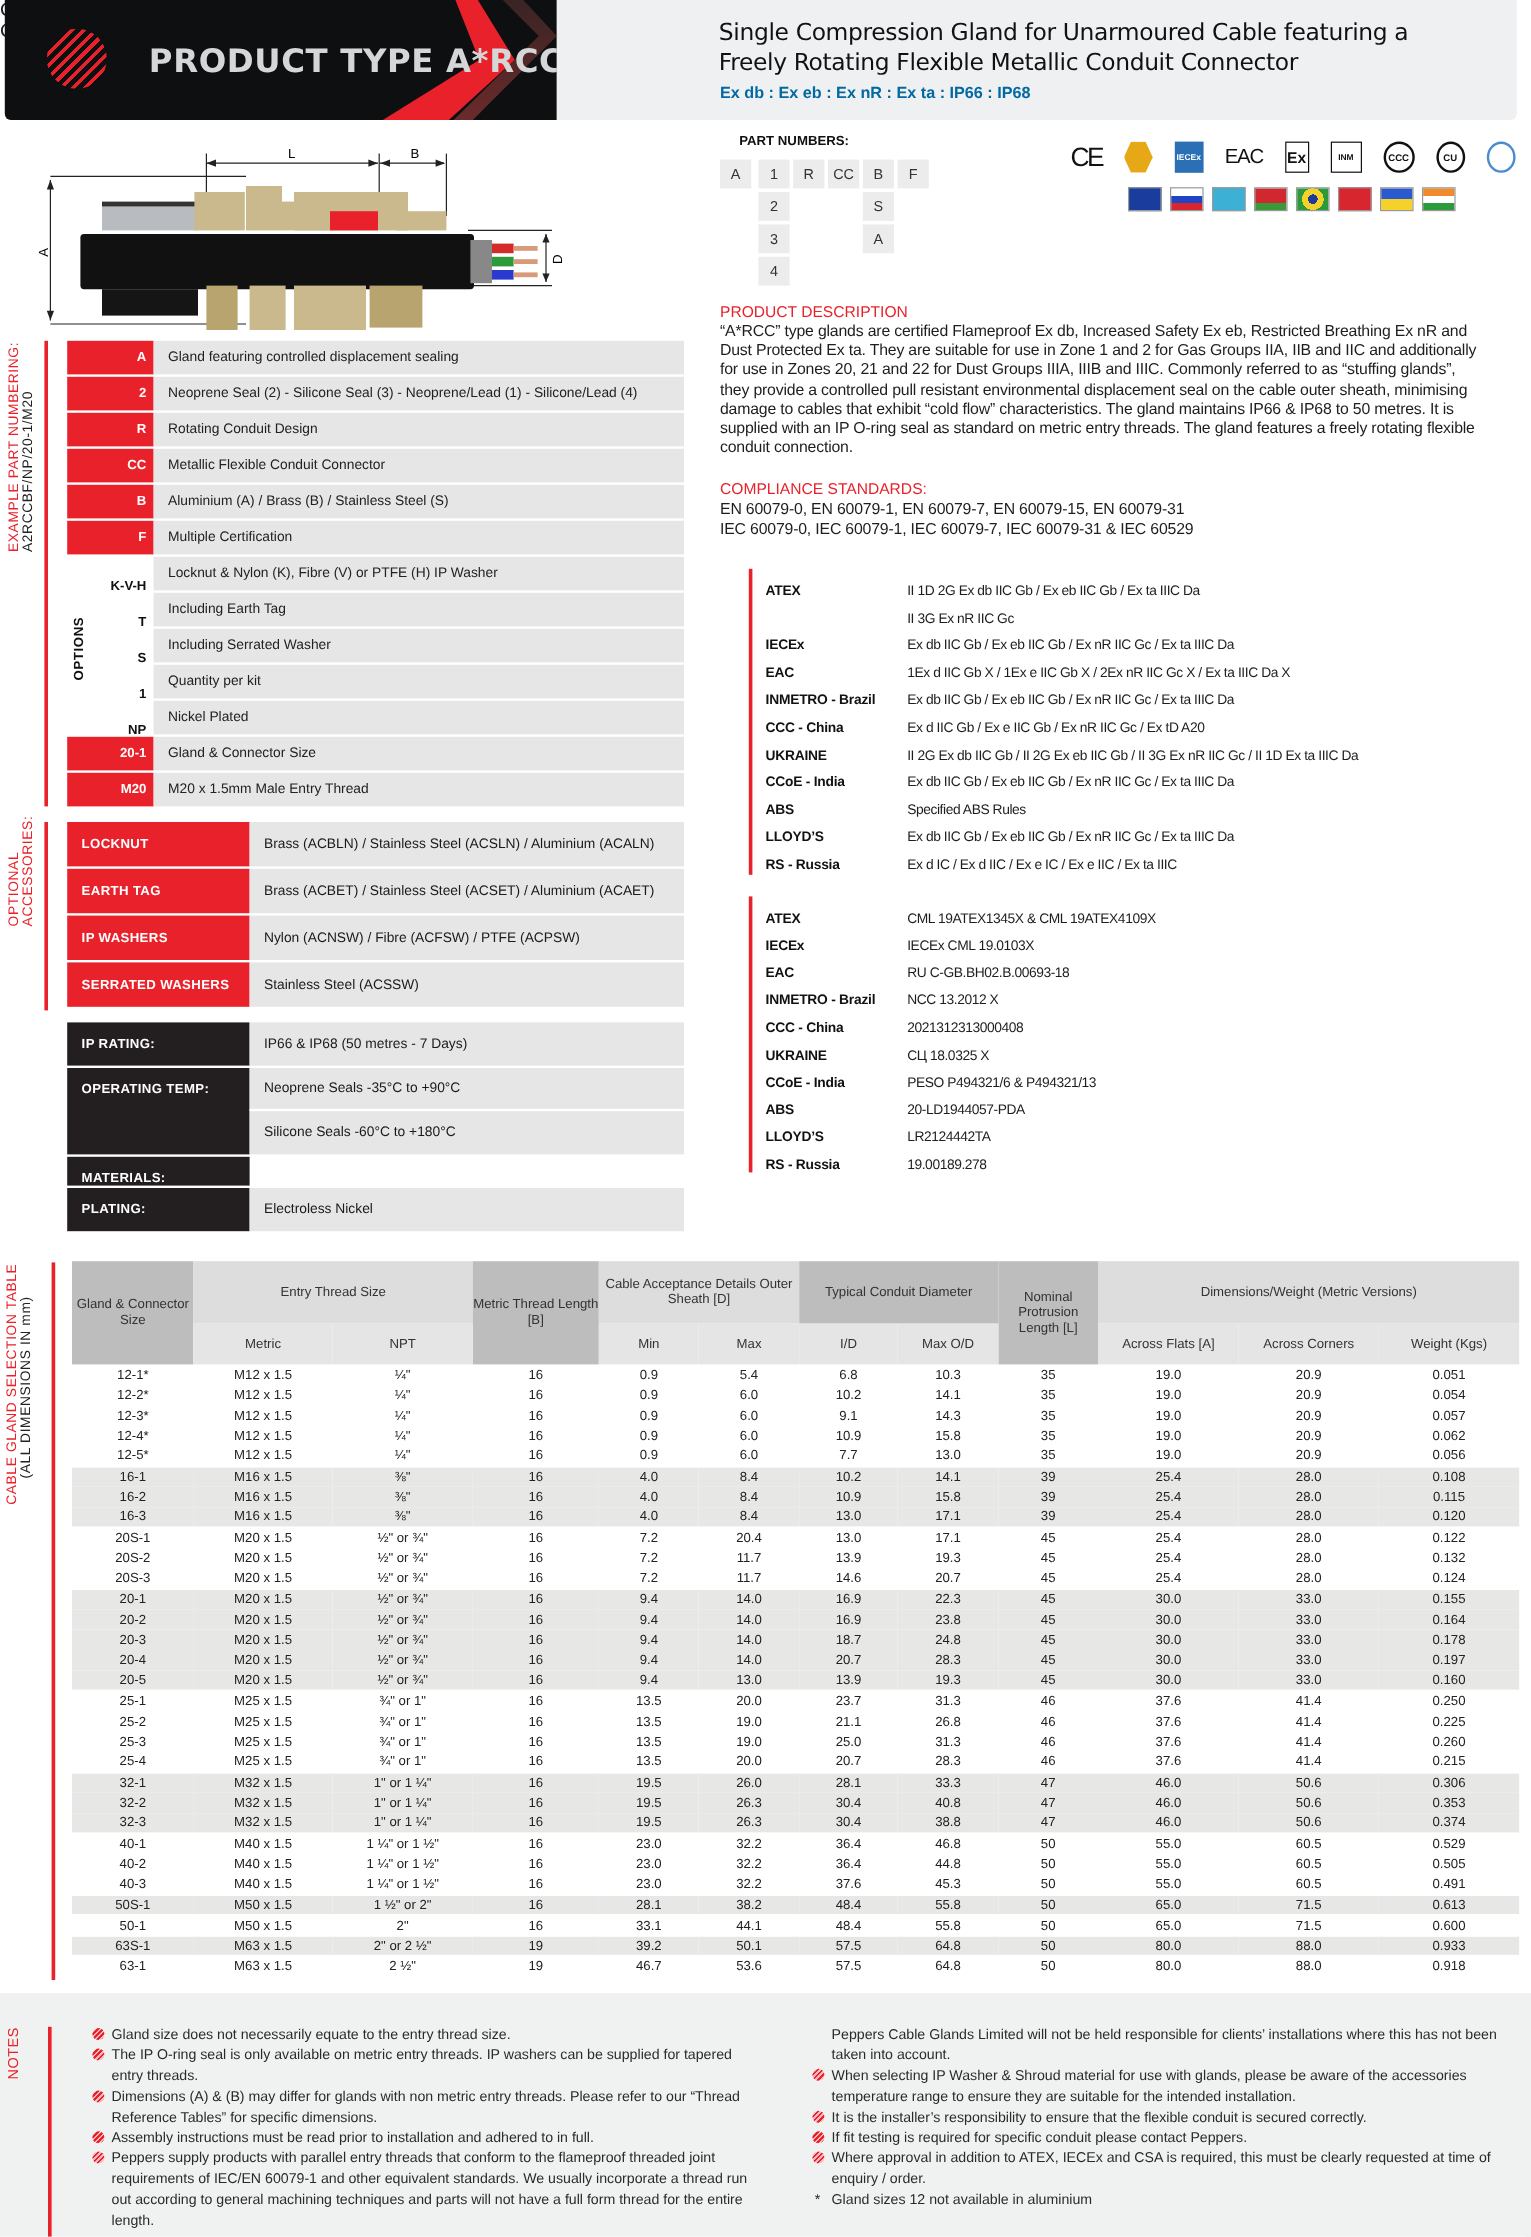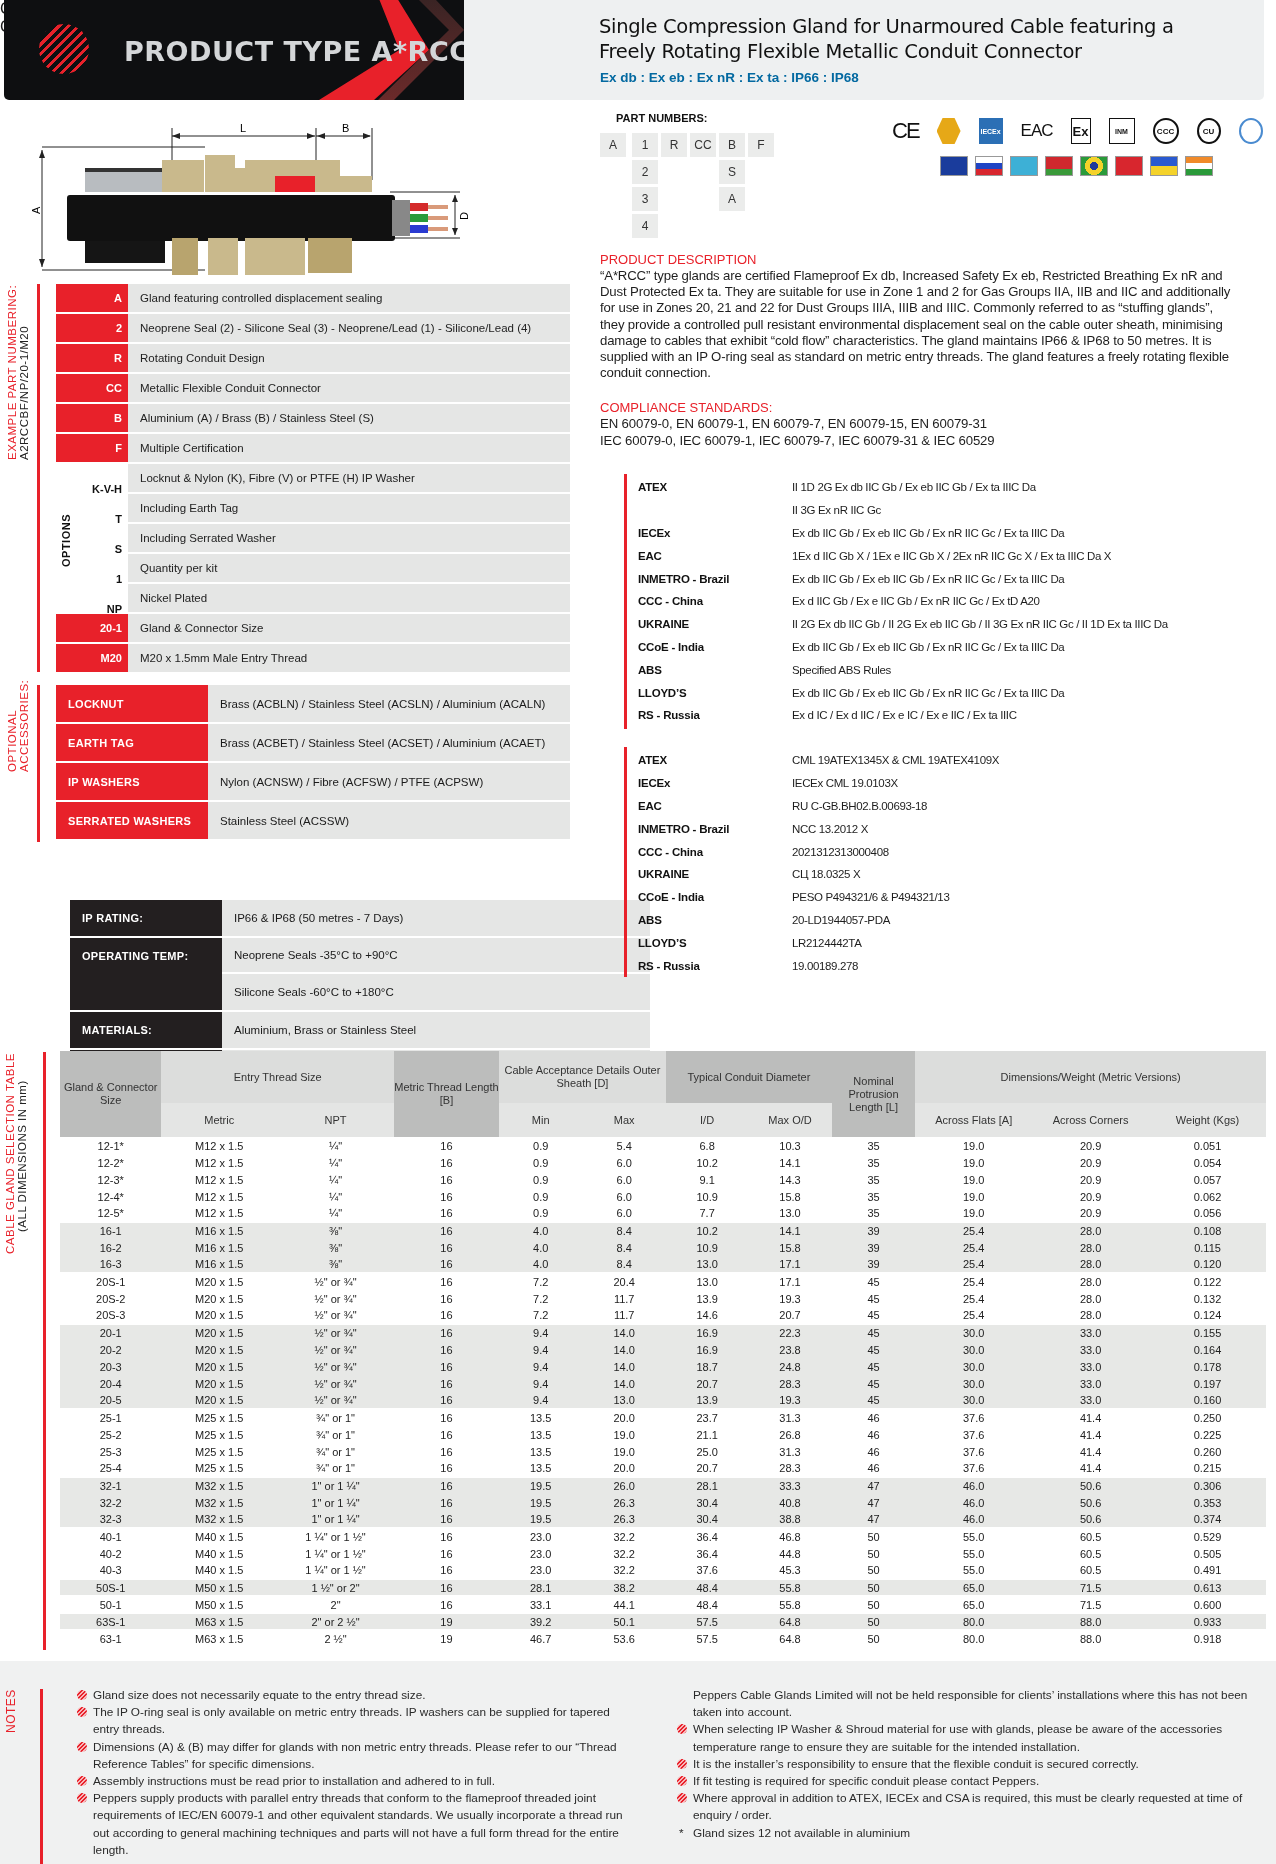--- a/index.html
+++ b/index.html
@@ -41,34 +41,34 @@
   .spec-code { width: 72px; background: #e8212a; color: #fff; font-weight: bold; font-size: 11px; display: flex; align-items: center; justify-content: flex-end; padding-right: 6px; }
   .spec-code.opt { background: #fff; color: #111; margin-top: 21px; }
   .spec-desc { flex: 1; background: #e5e6e5; font-size: 11.5px; display: flex; align-items: center; padding-left: 12px; color: #222; }
   .opt-label { position: absolute; left: 60px; top: 567px; transform-origin: 0 0; transform: rotate(-90deg); font-size: 11px; font-weight: bold; color: #111; letter-spacing: 0.5px; }
 
   .acc { position: absolute; left: 56px; top: 685px; width: 514px; }
   .acc-row { display: flex; height: 39px; border-bottom: 2px solid #fff; }
   .acc-key { width: 152px; background: #e8212a; color: #fff; font-weight: bold; font-size: 11px; display: flex; align-items: center; padding-left: 12px; letter-spacing: 0.3px; }
   .acc-val { flex: 1; background: #e5e6e5; font-size: 11.5px; display: flex; align-items: center; padding-left: 12px; }
 
-  .props { position: absolute; left: 56px; top: 900px; width: 580px; margin-left: 14px; }
+  .props { position: absolute; left: 56px; top: 852px; width: 514px; }
   .prop-row { display: flex; border-bottom: 2px solid #fff; }
   .prop-key { width: 152px; background: #231f20; color: #fff; font-weight: bold; font-size: 11px; padding-left: 12px; display: flex; align-items: flex-start; padding-top: 12px; letter-spacing: 0.3px; }
   .prop-vals { flex: 1; }
   .prop-val { height: 36px; background: #e5e6e5; font-size: 11.5px; display: flex; align-items: center; padding-left: 12px; border-bottom: 2px solid #fff; }
   .prop-val:last-child { border-bottom: 0; }
 
   
   .sect-h { position: absolute; left: 600px; font-size: 13px; font-weight: normal; color: #e8212a; }
   .desc { position: absolute; left: 600px; top: 268px; width: 640px; font-size: 13.2px; line-height: 16.2px; color: #1e1e1e; letter-spacing: -0.15px; }
   .std { position: absolute; left: 600px; top: 416px; width: 660px; font-size: 13.2px; line-height: 16.5px; color: #1e1e1e; letter-spacing: -0.15px; }
 
   .cert-block { position: absolute; left: 638px; width: 620px; }
-  .cert-row { display: flex; height: 22.8px; align-items: center; font-size: 11.5px; gap: 36px; }
+  .cert-row { display: flex; height: 22.8px; align-items: flex-end; font-size: 11.5px; }
   .cert-k { width: 118px; font-weight: bold; color: #111; letter-spacing: -0.2px; }
   .cert-v { flex: 1; color: #1e1e1e; font-family: "Liberation Sans", sans-serif; letter-spacing: -0.35px; }
 
   
   .tbl-wrap { position: absolute; left: 60px; top: 1051px; width: 1206px; }
   table.sel { border-collapse: collapse; width: 100%; table-layout: fixed; font-size: 11px; color: #222; }
   table.sel th { font-weight: normal; font-size: 11px; color: #333; line-height: 13px; }
   table.sel thead th { background: #dcdddc; border: 0; }
   table.sel thead th.dark { background: #bcbdbc; }
   table.sel thead th.sub { background: #e4e5e4; height: 34px; }
@@ -298,23 +298,20 @@
     </div>
     <div class="prop-row">
       <div class="prop-key">OPERATING TEMP:</div>
       <div class="prop-vals">
         <div class="prop-val">Neoprene Seals -35°C to +90°C</div>
         <div class="prop-val">Silicone Seals -60°C to +180°C</div>
       </div>
     </div>
     <div class="prop-row">
       <div class="prop-key">MATERIALS:</div>
-      <div class="prop-vals">
-          <div class="prop-val">Aluminium, Brass or Stainless Steel</div>
-        </div>
     </div>
     <div class="prop-row">
       <div class="prop-key">PLATING:</div>
       <div class="prop-vals">
           <div class="prop-val">Electroless Nickel</div>
         </div>
     </div>
   </div>
 
   <div class="sect-h" style="top:252px">PRODUCT DESCRIPTION</div>

